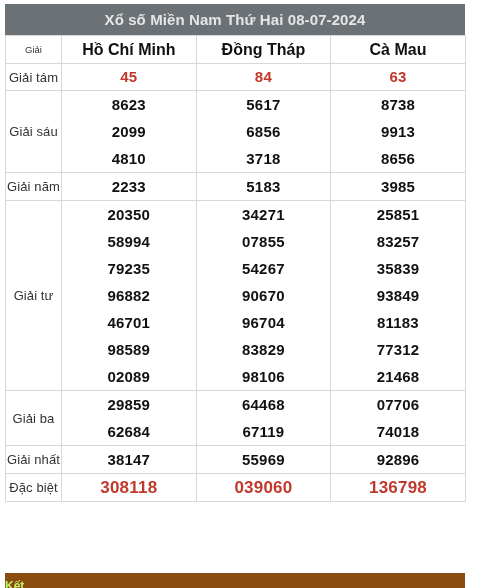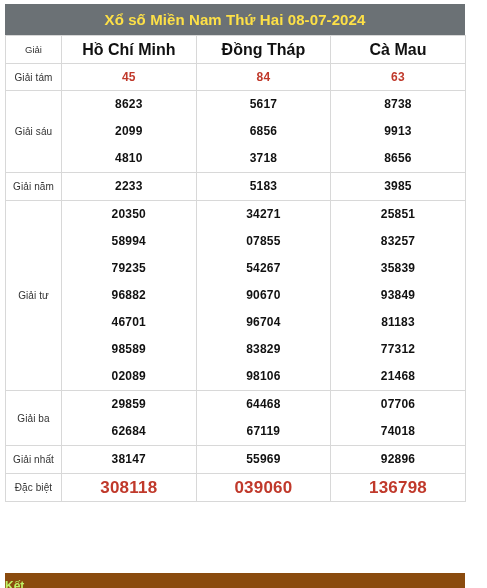--- a/index.html
+++ b/index.html
@@ -37,21 +37,21 @@
     left: 5px;
     top: 4px;
     width: 460px;
     background: #ffffff;
   }
 
   
   .title-bar {
     height: 31px;
     background: #6b7175;
-    color: #fde047;
+    color: #e5e5e5;
     font-size: 15px;
     font-weight: bold;
     display: flex;
     align-items: center;
     justify-content: center;
     letter-spacing: 0.1px;
     white-space: nowrap;
   }
 
   
@@ -82,36 +82,36 @@
     white-space: nowrap;
   }
   .label-head {
     font-size: 9.5px;
     font-weight: normal;
     color: #333333;
   }
 
   
   td.prize-label {
-    font-size: 10px;
+    font-size: 13px;
     font-weight: normal;
     color: #333333;
     letter-spacing: 0.1px;
     white-space: nowrap;
   }
 
   
   td.nums {
     font-size: 0;
   }
   .num {
     display: block;
     height: 27px;
     line-height: 27px;
-    font-size: 12px;
+    font-size: 15px;
     font-weight: bold;
     color: #111111;
     text-align: center;
     letter-spacing: 0.2px;
   }
   .num.short {
     height: 26px;
     line-height: 26px;
   }
 

